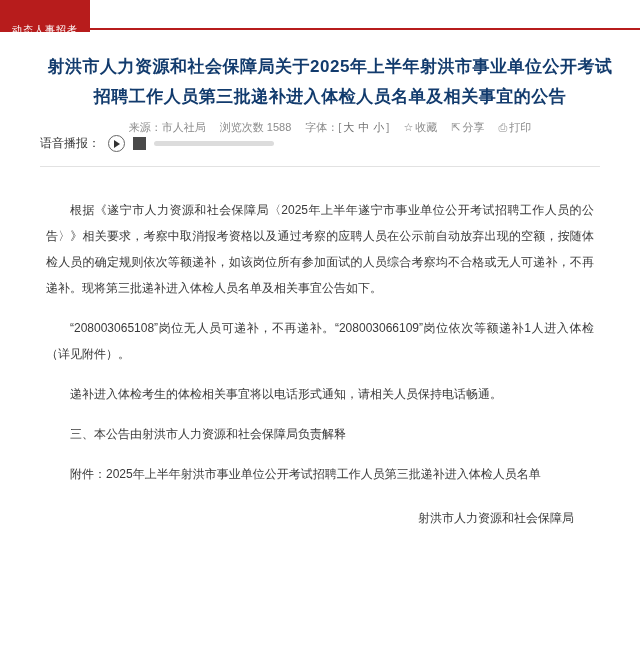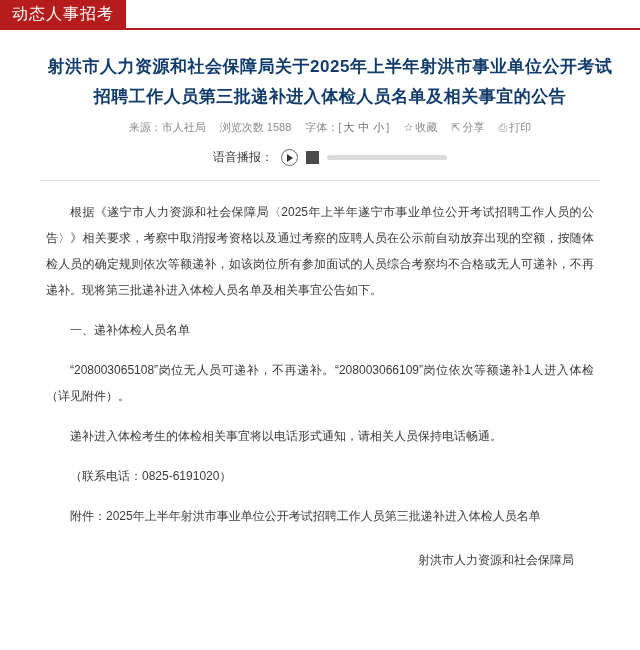--- a/index.html
+++ b/index.html
@@ -23,23 +23,23 @@
   
   .tabbar {
     height: 28px;
     border-bottom: 2px solid #b71c1c;
     display: flex;
     align-items: stretch;
   }
   .tab-active {
     background: #b71c1c;
     color: #ffffff;
-    font-size: 16px;
+    font-size: 10px;
     line-height: 28px;
-    padding: 0 12px;
+    padding: 16px 12px;
     letter-spacing: 1px;
   }
   
   .title-wrap {
     padding: 22px 20px 0 40px;
   }
   .doc-title {
     color: #123b6d;
     font-size: 17px;
     font-weight: bold;
@@ -60,23 +60,23 @@
     flex-wrap: wrap;
   }
   .meta .seg { white-space: nowrap; }
   .meta .fontsizes { white-space: nowrap; }
   .meta .fontsizes .fs { margin: 0 2px; color: #6f6f6f; }
   .meta .act { white-space: nowrap; color: #8a8a8a; }
   .meta .icon { margin-right: 2px; }
 
   
   .audio-row {
-    margin-top: 14px;
+    margin-top: 0;
     display: flex;
-    justify-content: center;
+    justify-content: flex-start;
     align-items: center;
   }
   .audio-box {
     display: flex;
     align-items: center;
     gap: 8px;
   }
   .audio-label {
     font-size: 12px;
     color: #333;
@@ -115,21 +115,21 @@
   }
 
   
   .content {
     padding: 18px 46px 0 46px;
     font-size: 12px;
     line-height: 26px;
     color: #3a3a3a;
   }
   .content p {
-    margin: 0 0 14px 0;
+    margin: 12px 0 14px 0;
     text-align: justify;
   }
   .indent { text-indent: 2em; }
   .sign {
     margin-top: 18px;
     text-align: right;
     font-size: 12px;
     line-height: 26px;
     padding-right: 20px;
   }
@@ -164,24 +164,23 @@
         <span class="stop-btn"></span>
         <span class="progress-track"></span>
       </div>
     </div>
   </div>
 
   <hr class="sep">
 
   <div class="content">
     <p class="indent">根据《遂宁市人力资源和社会保障局〈2025年上半年遂宁市事业单位公开考试招聘工作人员的公告〉》相关要求，考察中取消报考资格以及通过考察的应聘人员在公示前自动放弃出现的空额，按随体检人员的确定规则依次等额递补，如该岗位所有参加面试的人员综合考察均不合格或无人可递补，不再递补。现将第三批递补进入体检人员名单及相关事宜公告如下。</p>
-    <p class="indent">一、递补体检人员名单</p>
     <p class="indent">“208003065108”岗位无人员可递补，不再递补。“208003066109”岗位依次等额递补1人进入体检（详见附件）。</p>
     <p class="indent">递补进入体检考生的体检相关事宜将以电话形式通知，请相关人员保持电话畅通。</p>
-    <p class="indent">（联系电话：0825-6191020）</p>
+    <p class="indent">三、本公告由射洪市人力资源和社会保障局负责解释</p>
     <p class="indent">附件：2025年上半年射洪市事业单位公开考试招聘工作人员第三批递补进入体检人员名单</p>
 
     <div class="sign">
       <div>射洪市人力资源和社会保障局</div>
 
     </div>
   </div>
 
 </div>
 

